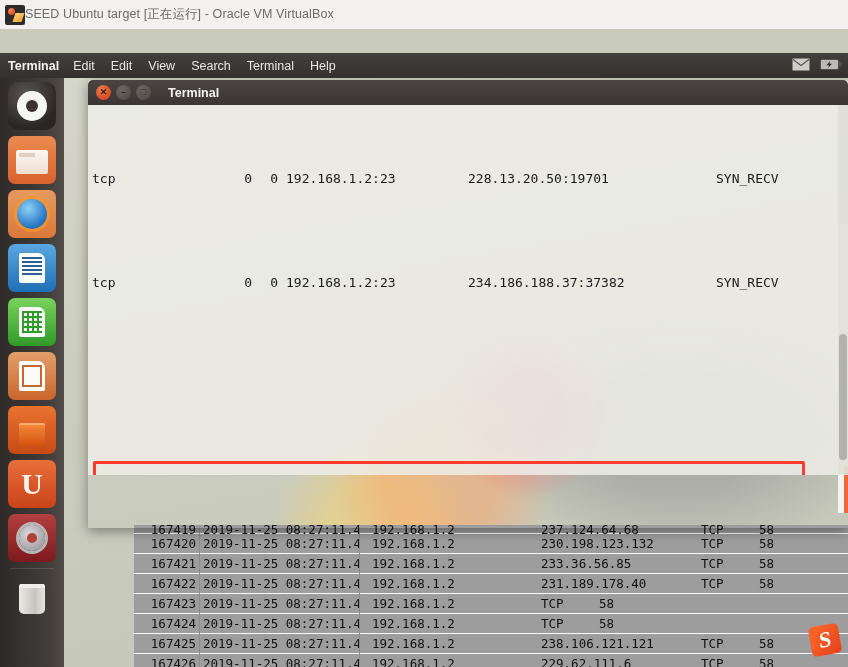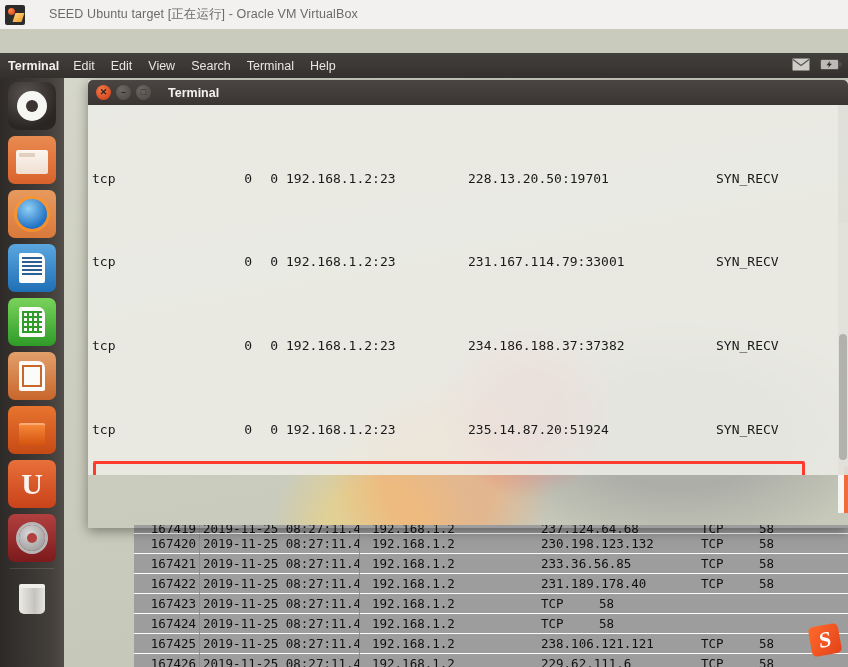--- a/index.html
+++ b/index.html
@@ -8,21 +8,21 @@
     overflow: hidden;
     font-family: "Liberation Sans", sans-serif;
     background: #c9cbbd;
   }
   #root { position: relative; width: 848px; height: 667px; overflow: hidden; }
 
   
   .vbox-titlebar {
     position: absolute; left: 0; top: 0; width: 848px; height: 29px;
     background: #f2f1f0;
-    display: flex; align-items: center; gap: 24px;
+    display: flex; align-items: center; gap: 0;
     padding-left: 5px;
   }
   .vbox-icon {
     width: 20px; height: 20px; flex: 0 0 20px;
     background: #2b2b2b; border-radius: 2px;
     position: relative; overflow: hidden;
   }
   .vbox-icon::before {
     content: ""; position: absolute; left: 3px; top: 3px;
     width: 7px; height: 7px; border-radius: 50%;
@@ -266,21 +266,21 @@
     padding: 0 3px; white-space: nowrap; overflow: hidden;
     border-right: 1px solid #8d8d8d;
     height: 20px; line-height: 20px;
   }
   .ws-no    { width: 66px; text-align: right; border-right: 1px solid #8d8d8d; }
   .ws-time  { width: 160px; }
   .ws-src   { width: 178px; border-right: none; padding-left: 12px; }
   .ws-dst   { width: 160px; border-right: none; }
   .ws-proto { width: 58px; border-right: none; }
   .ws-len   { width: 60px; border-right: none; }
-  .ws-row.partial { height: 9px; align-items: flex-end; }
+  .ws-row.partial { height: 9px; align-items: center; }
   .ws-row.partial .ws-c { height: 9px; line-height: 9px; overflow: hidden; }
 
   
   .sogou {
     position: absolute; right: 8px; bottom: 12px; width: 30px; height: 30px;
     z-index: 40;
     background: linear-gradient(135deg,#ff6a2b,#e4421a);
     border-radius: 5px; transform: rotate(-10deg);
     display: flex; align-items: center; justify-content: center;
   }
@@ -394,25 +394,23 @@
             <span>□</span>
           </div>
         <div class="term-title">Terminal</div>
       </div>
 
       <div class="term-body">
         <div class="term-text">
 
           <span class="term-row"><span class="col-proto">tcp</span><span class="col-recvq">0</span><span class="col-sendq">0</span><span class="col-local">192.168.1.2:23</span><span class="col-foreign">228.13.20.50:19701</span><span class="col-state">SYN_RECV</span></span>
 
-          <span class="term-row"><span class="col-proto">tcp</span><span class="col-recvq">0</span><span class="col-sendq">0</span><span class="col-local">192.168.1.2:23</span><span class="col-foreign">231.167.114.79:33001</span><span class="col-state">SYN_RECV</span></span>
 
           <span class="term-row"><span class="col-proto">tcp</span><span class="col-recvq">0</span><span class="col-sendq">0</span><span class="col-local">192.168.1.2:23</span><span class="col-foreign">234.186.188.37:37382</span><span class="col-state">SYN_RECV</span></span>
 
-          <span class="term-row"><span class="col-proto">tcp</span><span class="col-recvq">0</span><span class="col-sendq">0</span><span class="col-local">192.168.1.2:23</span><span class="col-foreign">235.14.87.20:51924</span><span class="col-state">SYN_RECV</span></span>
 
 
           
 
           
 
           
 
           
 

